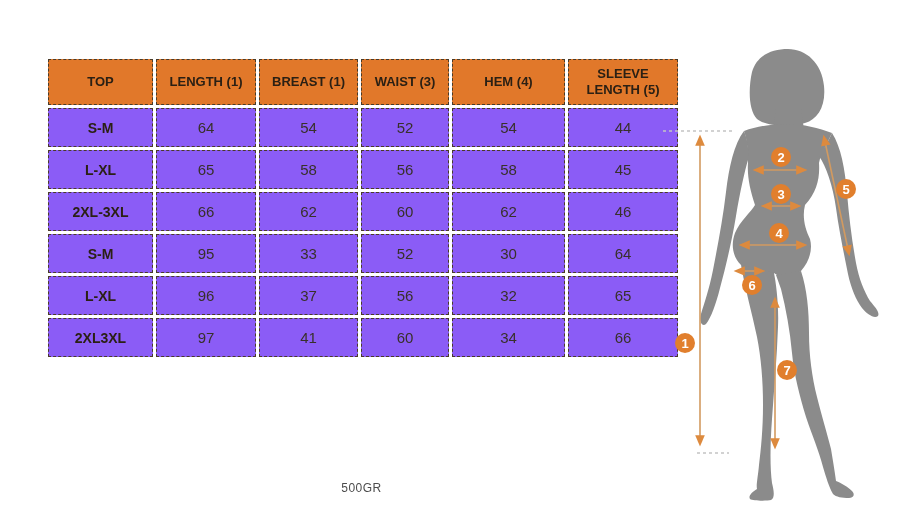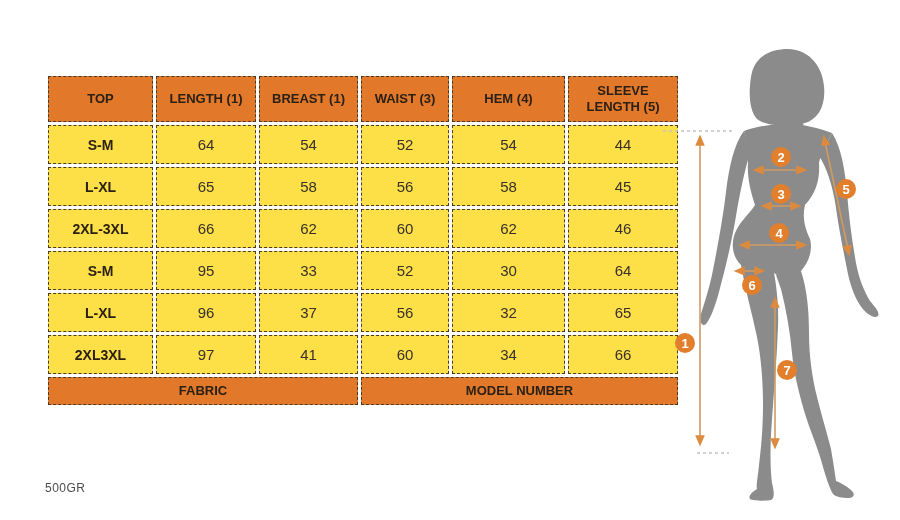--- a/index.html
+++ b/index.html
@@ -1,33 +1,33 @@
 <!DOCTYPE html>
 <html><head>
 <meta charset="utf-8">
 <style>
   html,body{margin:0;padding:0;background:#ffffff;width:900px;height:520px;overflow:hidden;
     font-family:"Liberation Sans",sans-serif;}
   .stage{position:relative;width:900px;height:520px;background:#fff;}
 
   
-  .chart-wrap{position:absolute;left:45px;top:73px;width:633px;}
+  .chart-wrap{position:absolute;left:45px;top:56px;width:633px;}
   table.sizechart{border-collapse:separate;border-spacing:3px;table-layout:fixed;width:633px;background:#fff;}
   table.sizechart td{border:1px dashed #4a3b28;text-align:center;vertical-align:middle;
     padding:2px 2px;overflow:hidden;}
   tr.hdr td{background:#e1782a;color:#2b2014;font-weight:bold;font-size:13px;line-height:1.25;}
-  tr.datarow td{background:#fde047;color:#38302a;font-size:15px;}
+  tr.datarow td{background:#8b5cf6;color:#38302a;font-size:15px;}
   tr.datarow td.size{font-weight:bold;font-size:14px;color:#2b2014;}
   tr.h1 td{height:40px;}
   tr.datarow td{height:33px;}
   tr.h2 td{height:26px;}
   tr.hf td{height:22px;}
   tr.vf td{height:25px;}
 
-  .note{position:absolute;left:45px;top:481px;width:633px;text-align:left;
+  .note{position:absolute;left:45px;top:481px;width:633px;text-align:center;
     font-size:12px;color:#4c4c4c;letter-spacing:0.5px;}
 
   
   .figure-wrap{position:absolute;left:655px;top:20px;width:240px;height:495px;}
   .figure-wrap svg{display:block;}
   .marker-num{fill:#ffffff;font-family:"Liberation Sans",sans-serif;font-size:13px;font-weight:bold;}
 </style>
 </head>
 <body>
 
@@ -92,24 +92,20 @@
           <td>32</td>
           <td>65</td>
         </tr>
         <tr class="datarow">
           <td class="size">2XL3XL</td>
           <td>97</td>
           <td>41</td>
           <td>60</td>
           <td>34</td>
           <td>66</td>
-        </tr>
-        <tr class="hdr hf">
-          <td colspan="3">FABRIC</td>
-          <td colspan="3">MODEL NUMBER</td>
         </tr>
       </tbody>
     </table>
   </div>
 
   <div class="note">500GR</div>
 
   <div class="figure-wrap">
     <svg width="240" height="495" viewBox="0 0 240 495" xmlns="http://www.w3.org/2000/svg">
       <defs>

